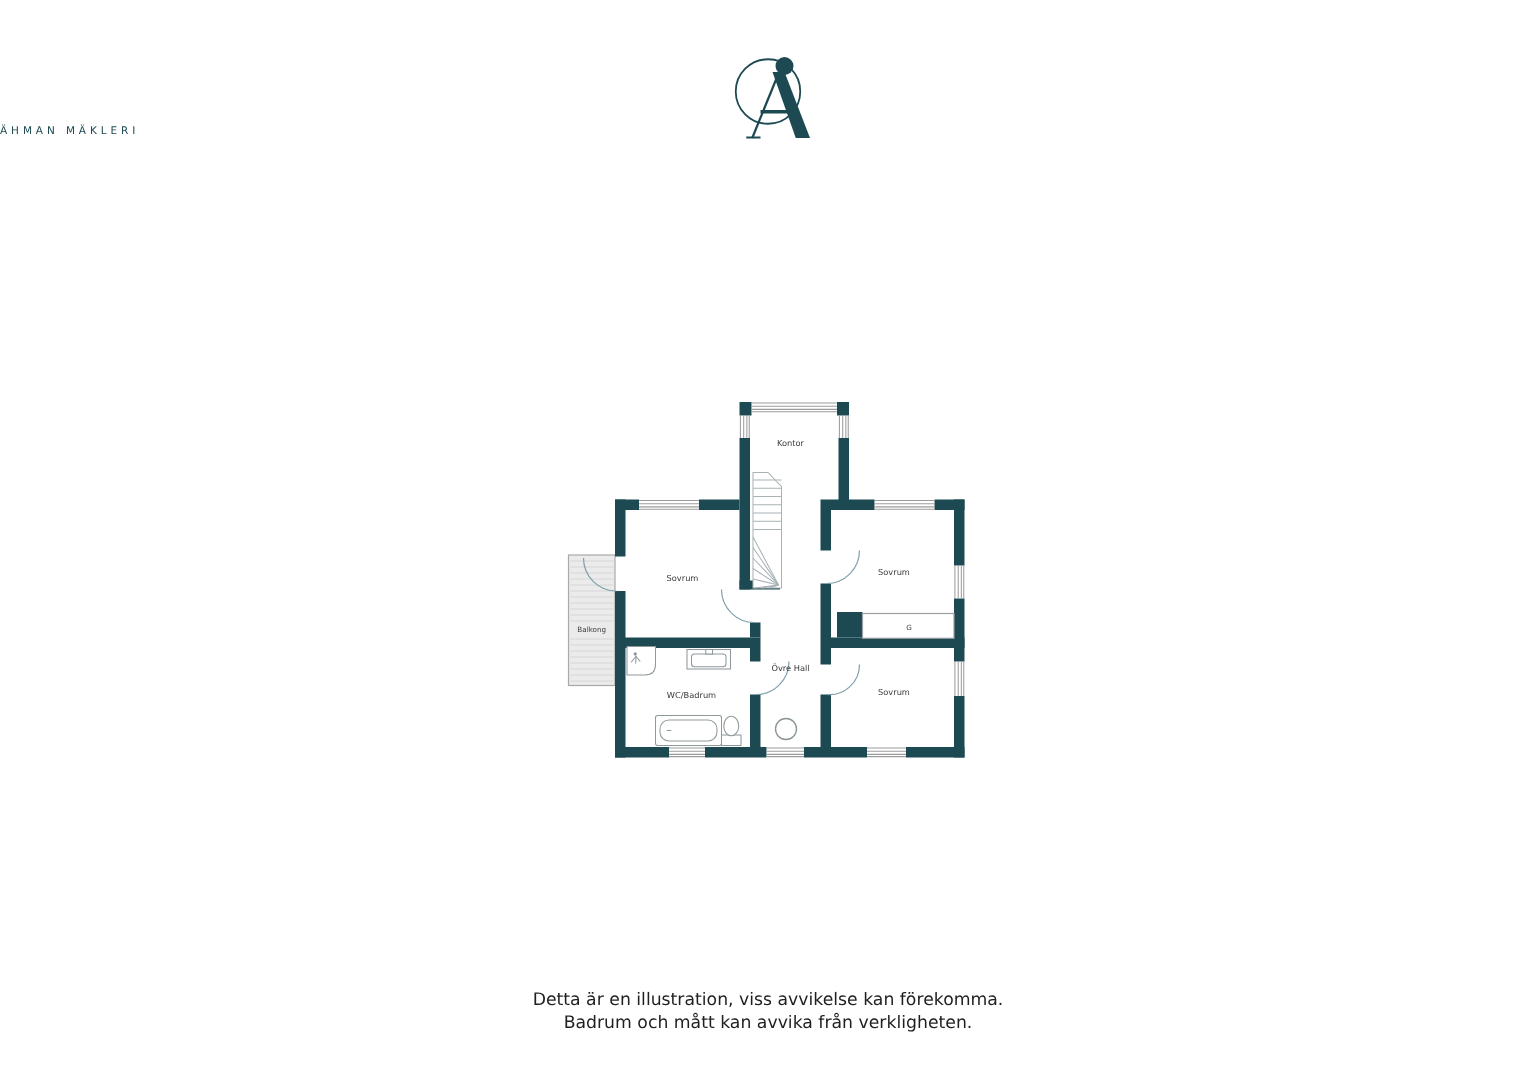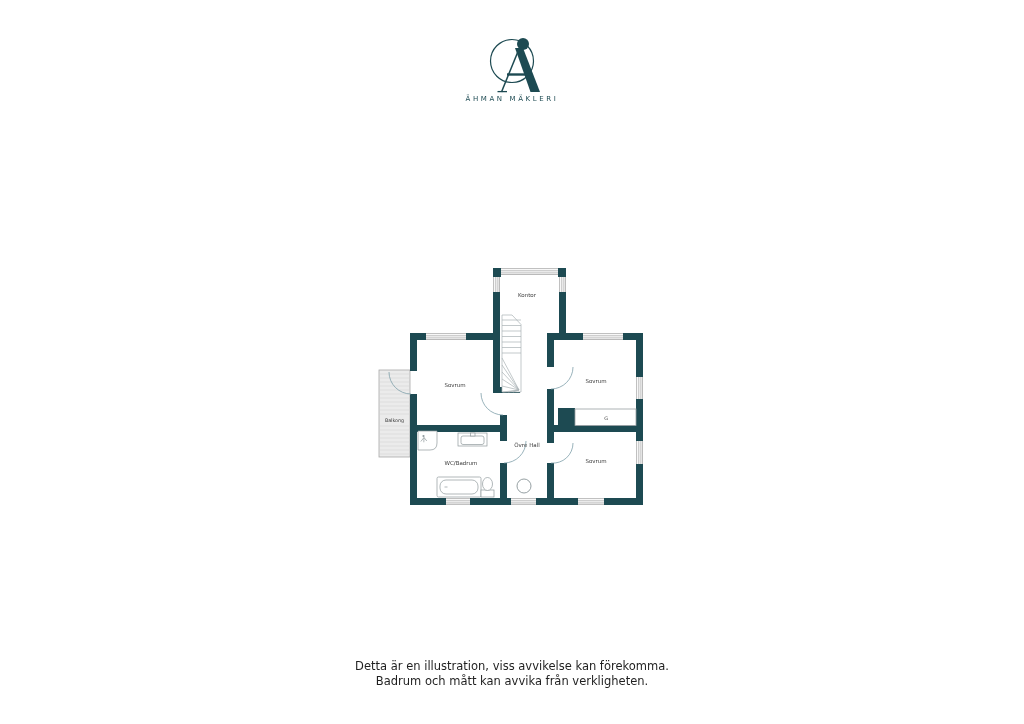--- a/index.html
+++ b/index.html
@@ -3,21 +3,21 @@
 <meta charset="utf-8">
 <style>
   html,body{margin:0;padding:0;}
   body{
     width:1024px;height:724px;position:relative;background:#ffffff;
     font-family:"DejaVu Sans","Liberation Sans",sans-serif;overflow:hidden;
   }
   .logo-wrap{position:absolute;left:0;top:0;width:1024px;text-align:center;}
   .logo-svg{position:absolute;left:467px;top:28px;}
   .brand-name{
-    position:absolute;left:0;top:95px;width:1024px;text-align:center;
+    position:absolute;left:0;top:83px;width:1024px;text-align:left;
     font-size:7px;letter-spacing:2.6px;color:#1d4a52;font-weight:500;
   }
   .plan-svg{position:absolute;left:375px;top:260px;}
   .room-label{fill:#3a3a3a;font-family:"DejaVu Sans","Liberation Sans",sans-serif;}
   .disclaimer{
     position:absolute;left:0;top:659px;width:1024px;text-align:center;
     font-size:11.5px;line-height:14.5px;color:#1f1f1f;
   }
 </style>
 </head>

